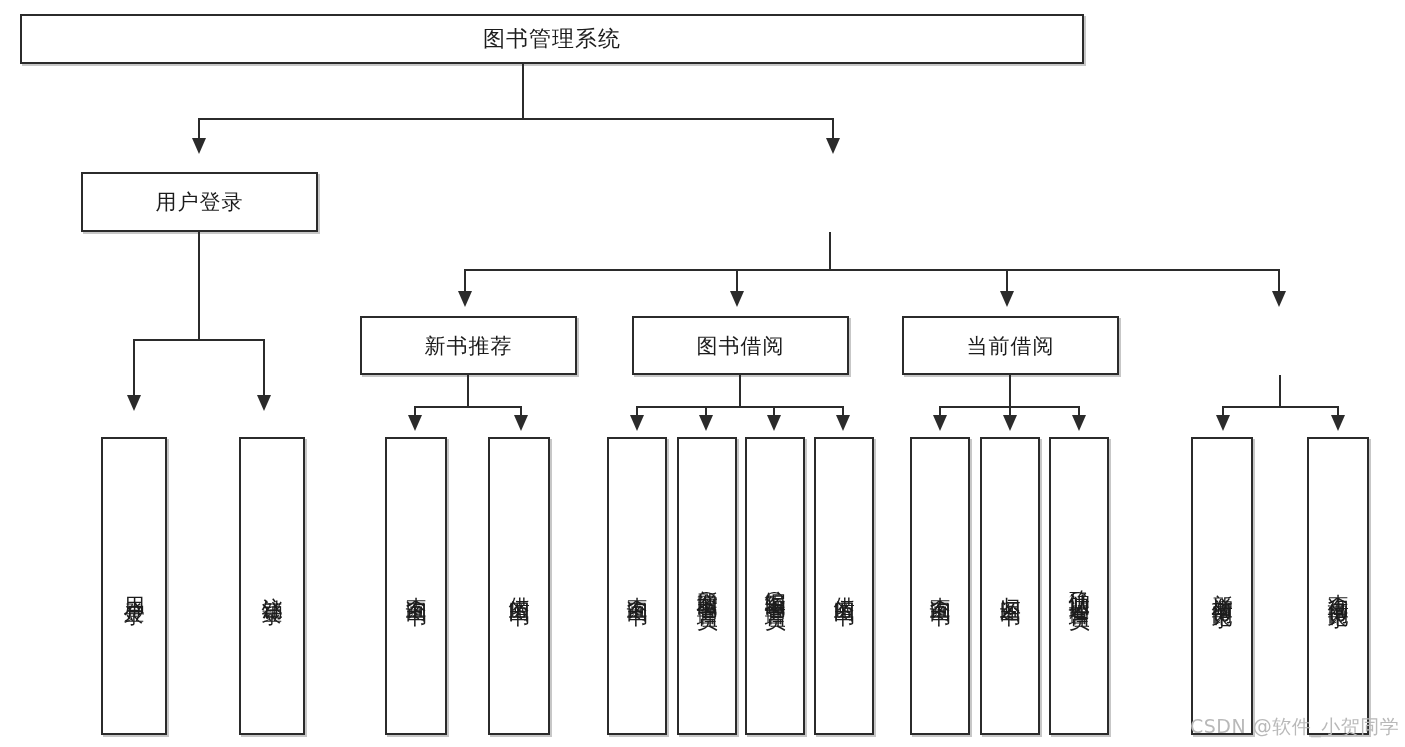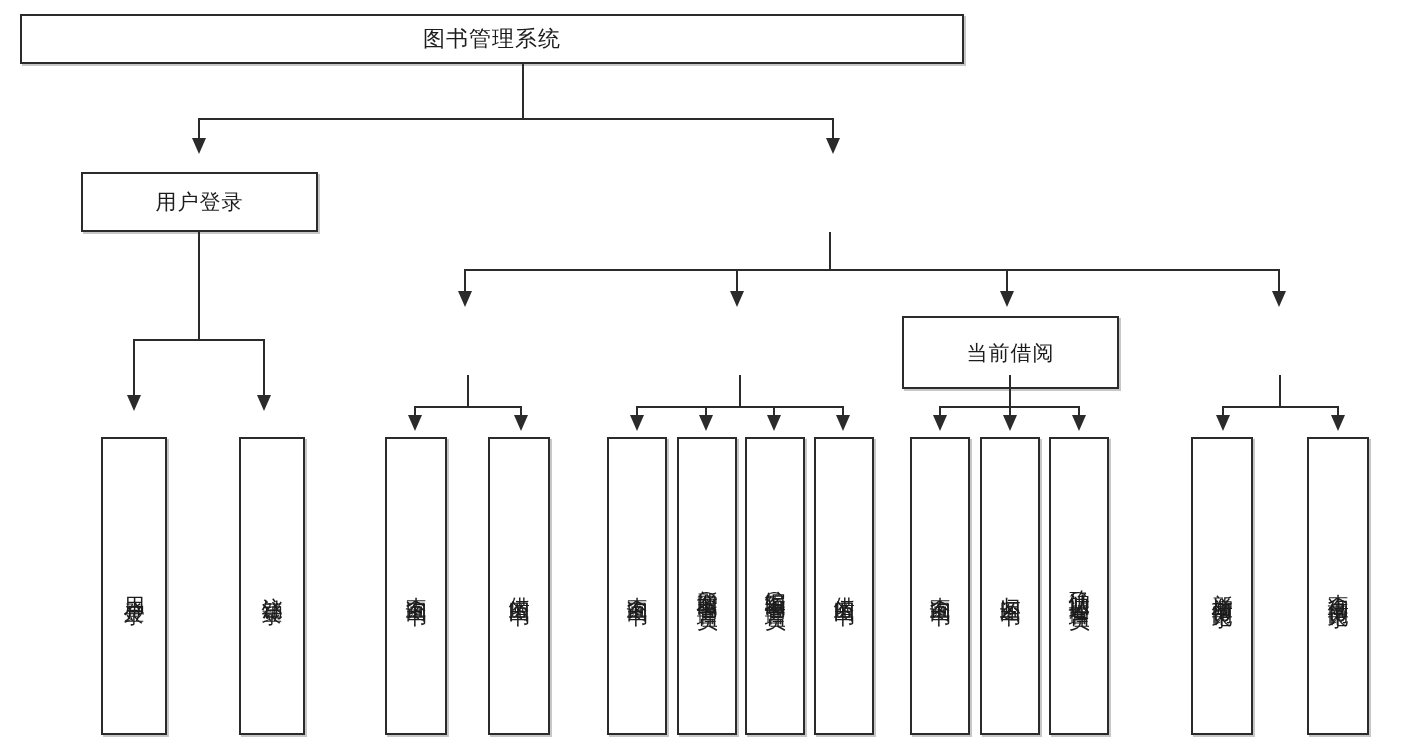--- a/index.html
+++ b/index.html
@@ -69,21 +69,21 @@
     white-space:nowrap;
     letter-spacing:0.5px;
     pointer-events:none;
   }
 </style>
 </head>
 <body>
 
 <div id="canvas">
 
-  <div class="node h root" style="left:20px;top:14px;width:944px;height:50px;">
+  <div class="node h root" style="left:20px;top:14px;width:1064px;height:50px;">
     <span>图书管理系统</span>
   </div>
 
   <div class="conn v" style="left:522px;top:64px;width:2px;height:55px;"></div>
 
   <div class="conn h" style="left:198px;top:118px;width:636px;height:2px;"></div>
 
   <div class="conn v" style="left:198px;top:118px;width:2px;height:22px;"></div>
   <div class="arrow" style="left:192px;top:138px;"></div>
   <div class="conn v" style="left:832px;top:118px;width:2px;height:22px;"></div>
@@ -104,21 +104,27 @@
   <div class="conn h" style="left:464px;top:269px;width:816px;height:2px;"></div>
   <div class="conn v" style="left:464px;top:269px;width:2px;height:24px;"></div>
   <div class="arrow" style="left:458px;top:291px;"></div>
   <div class="conn v" style="left:736px;top:269px;width:2px;height:24px;"></div>
   <div class="arrow" style="left:730px;top:291px;"></div>
   <div class="conn v" style="left:1006px;top:269px;width:2px;height:24px;"></div>
   <div class="arrow" style="left:1000px;top:291px;"></div>
   <div class="conn v" style="left:1278px;top:269px;width:2px;height:24px;"></div>
   <div class="arrow" style="left:1272px;top:291px;"></div>
 
-  <div class="node h" style="left:902px;top:316px;width:217px;height:73px;">
+  <div class="node h" style="left:360px;top:316px;width:217px;height:59px;">
+    <span>新书推荐</span>
+  </div>
+  <div class="node h" style="left:632px;top:316px;width:217px;height:59px;">
+    <span>图书借阅</span>
+  </div>
+  <div class="node h" style="left:902px;top:316px;width:217px;height:59px;">
     <span>当前借阅</span>
   </div>
 
   <div class="conn v" style="left:467px;top:375px;width:2px;height:33px;"></div>
   <div class="conn h" style="left:414px;top:406px;width:108px;height:2px;"></div>
   <div class="conn v" style="left:414px;top:406px;width:2px;height:12px;"></div>
   <div class="arrow" style="left:408px;top:415px;"></div>
   <div class="conn v" style="left:520px;top:406px;width:2px;height:12px;"></div>
   <div class="arrow" style="left:514px;top:415px;"></div>
 
@@ -186,14 +192,15 @@
     <span class="vtext">确认归还（管理员）</span>
   </div>
 
   <div class="node v" style="left:1191px;top:437px;width:62px;height:298px;">
     <span class="vtext">新增借阅记录</span>
   </div>
   <div class="node v" style="left:1307px;top:437px;width:62px;height:298px;">
     <span class="vtext">查询借阅记录</span>
   </div>
 
+  <div id="watermark" style="left:1190px;top:714px;">CSDN @软件_小贺同学</div>
 
 </div>
 
 </body></html>

